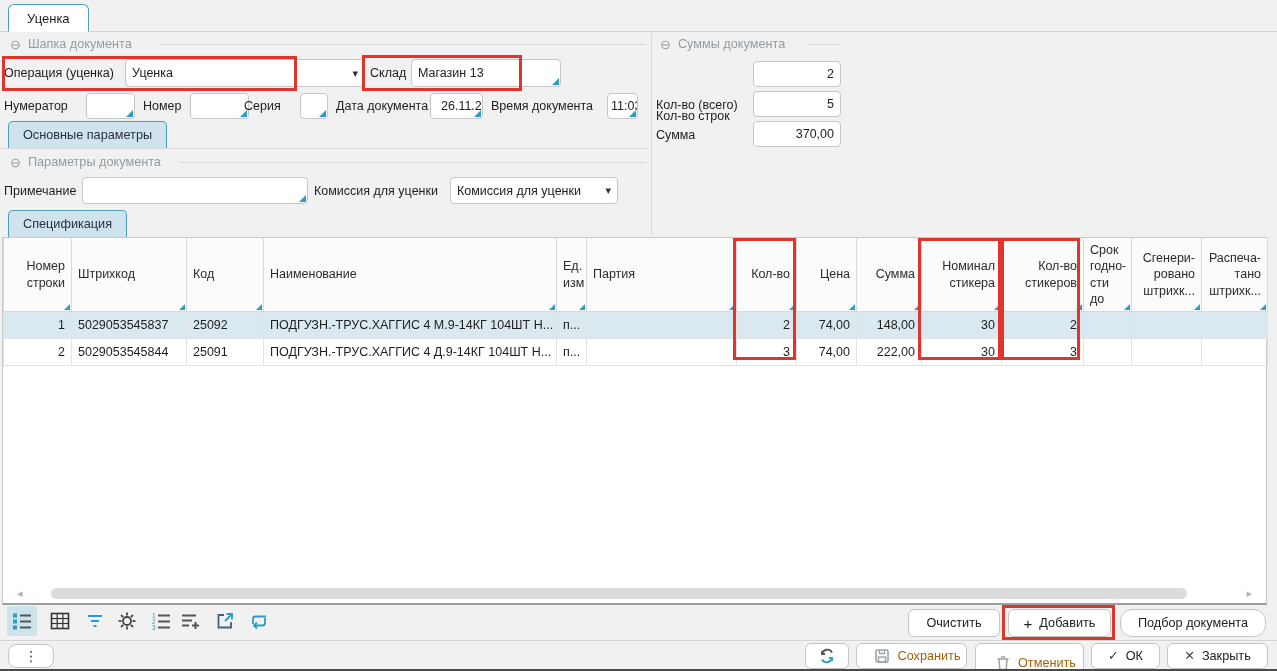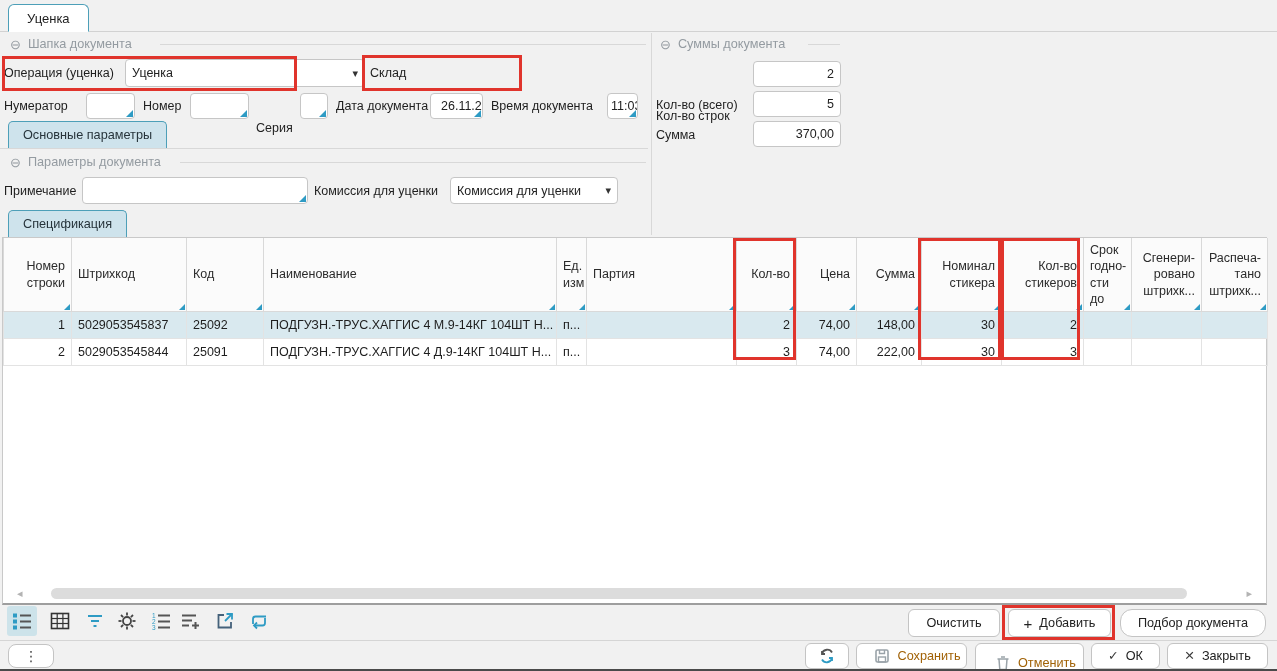--- a/index.html
+++ b/index.html
@@ -95,32 +95,35 @@
   </div>
   <div class="hline" style="left:160px; top:44px; width:486px;"></div>
 
   <span class="lbl" style="left:4px; top:66px;">Операция (уценка)</span>
   <div class="input" style="left:125px; top:59px; width:240px; height:28px;">
     <span>Уценка</span>
     <span class="chev glyph">▾</span>
   </div>
 
   <span class="lbl" style="left:370px; top:66px;">Склад</span>
+  <div class="input corner" style="left:411px; top:59px; width:150px; height:28px;">
+    <span>Магазин 13</span>
+  </div>
 
   <span class="lbl" style="left:4px; top:99px;">Нумератор</span>
   <div class="input corner" style="left:86px; top:93px; width:49px; height:26px;">
     <span></span>
   </div>
 
   <span class="lbl" style="left:143px; top:99px;">Номер</span>
   <div class="input corner" style="left:190px; top:93px; width:59px; height:26px;">
     <span></span>
   </div>
 
-  <span class="lbl" style="left:256px; top:99px;margin-top:22px;">Серия</span>
+  <span class="lbl" style="left:244px; top:99px;">Серия</span>
   <div class="input corner" style="left:300px; top:93px; width:28px; height:26px;">
     <span></span>
   </div>
 
   <span class="lbl" style="left:336px; top:99px;">Дата документа</span>
   <div class="input corner" style="left:430px; top:93px; width:53px; height:26px; padding:0 10px;">
     <span>26.11.25</span>
   </div>
 
   <span class="lbl" style="left:491px; top:99px;">Время документа</span>

